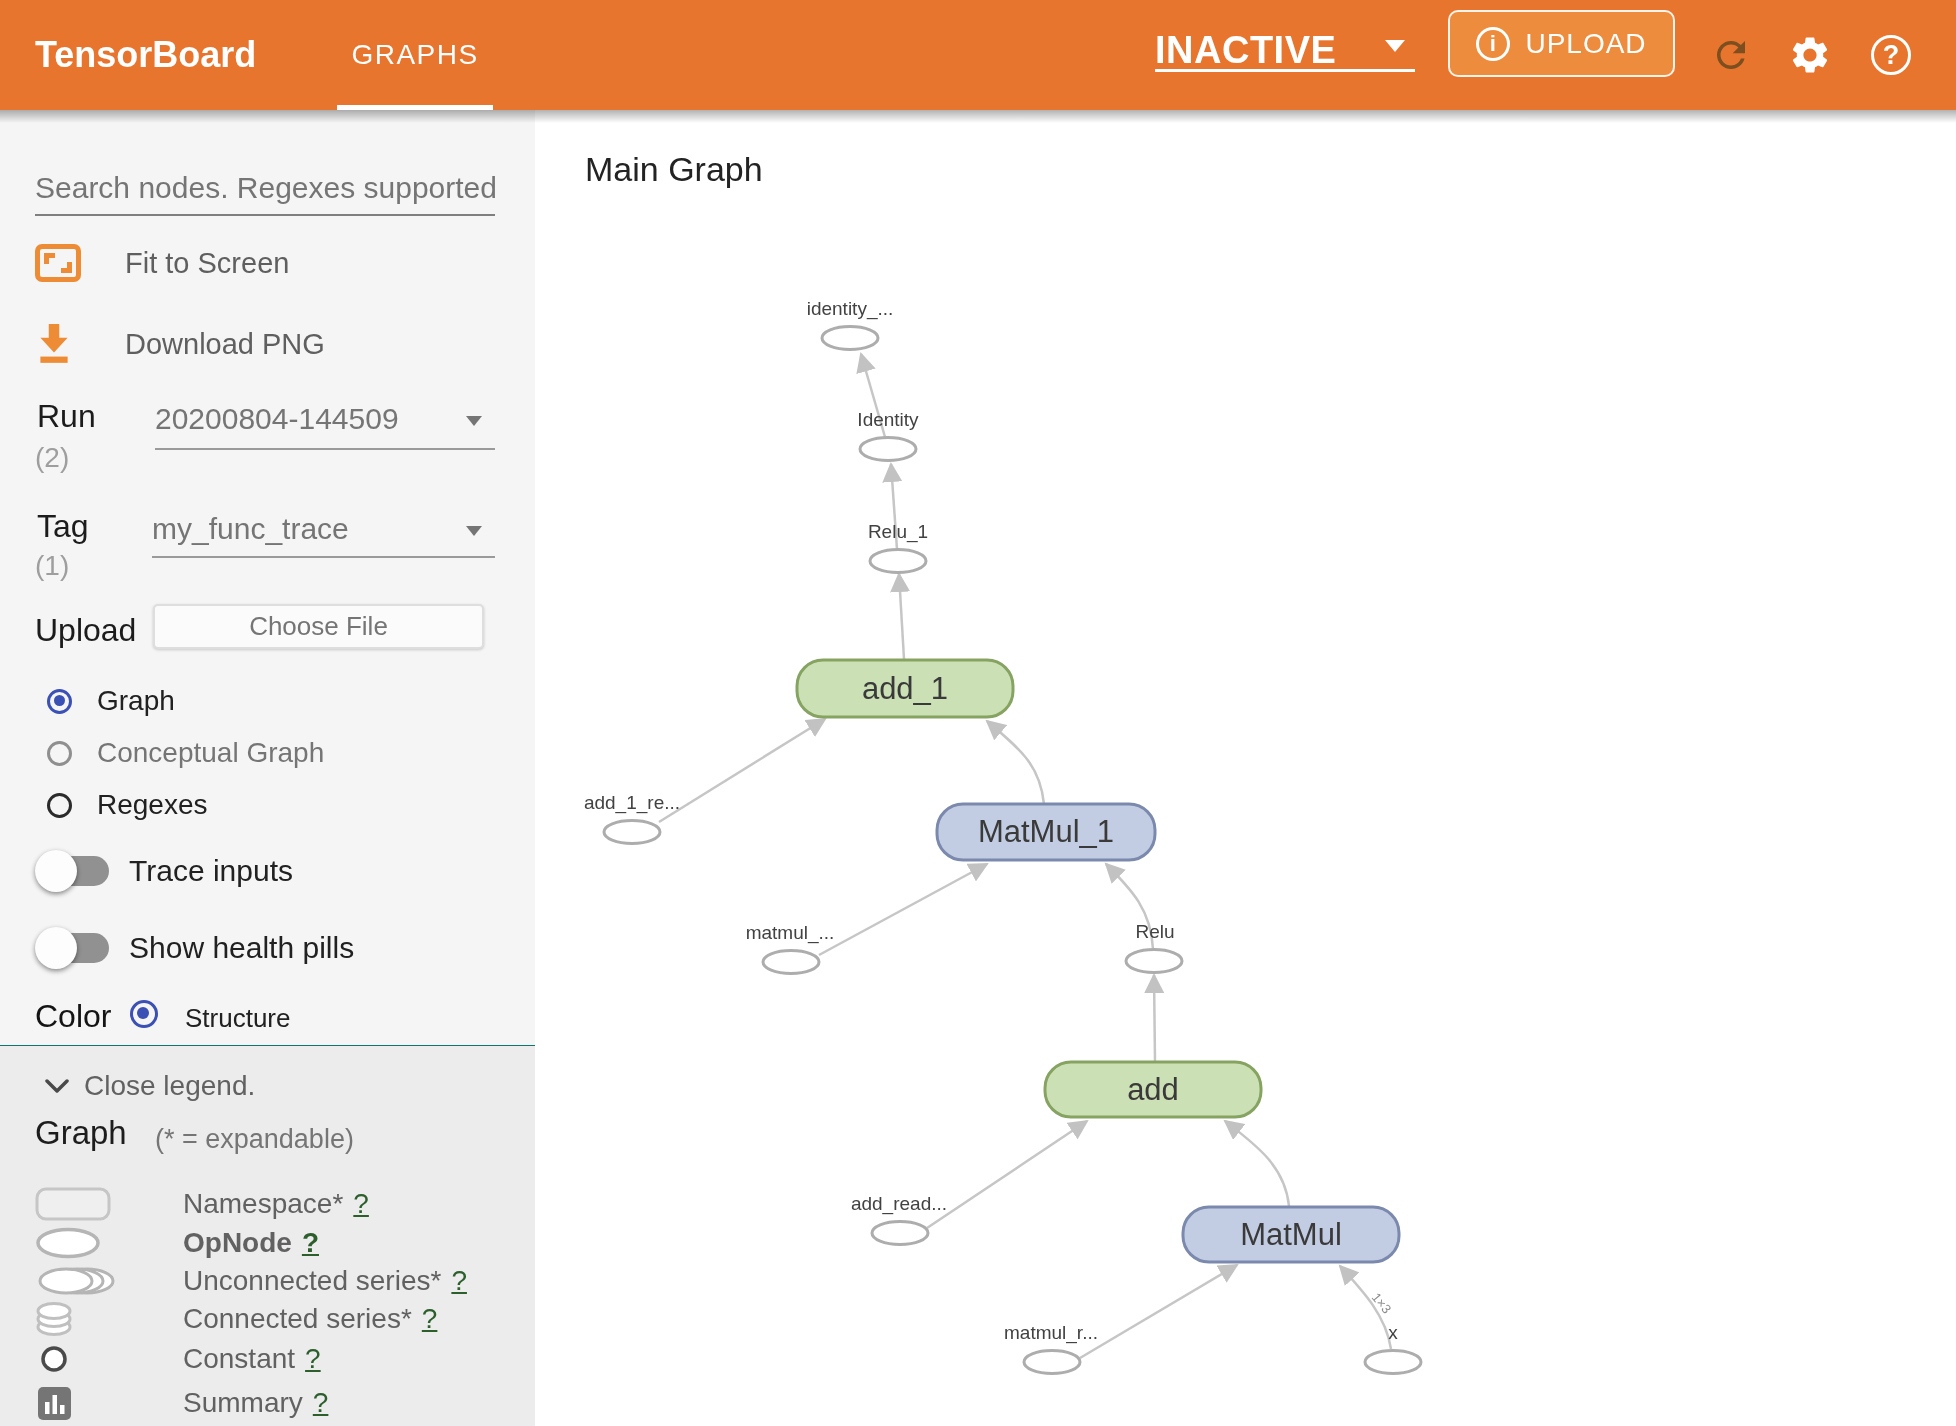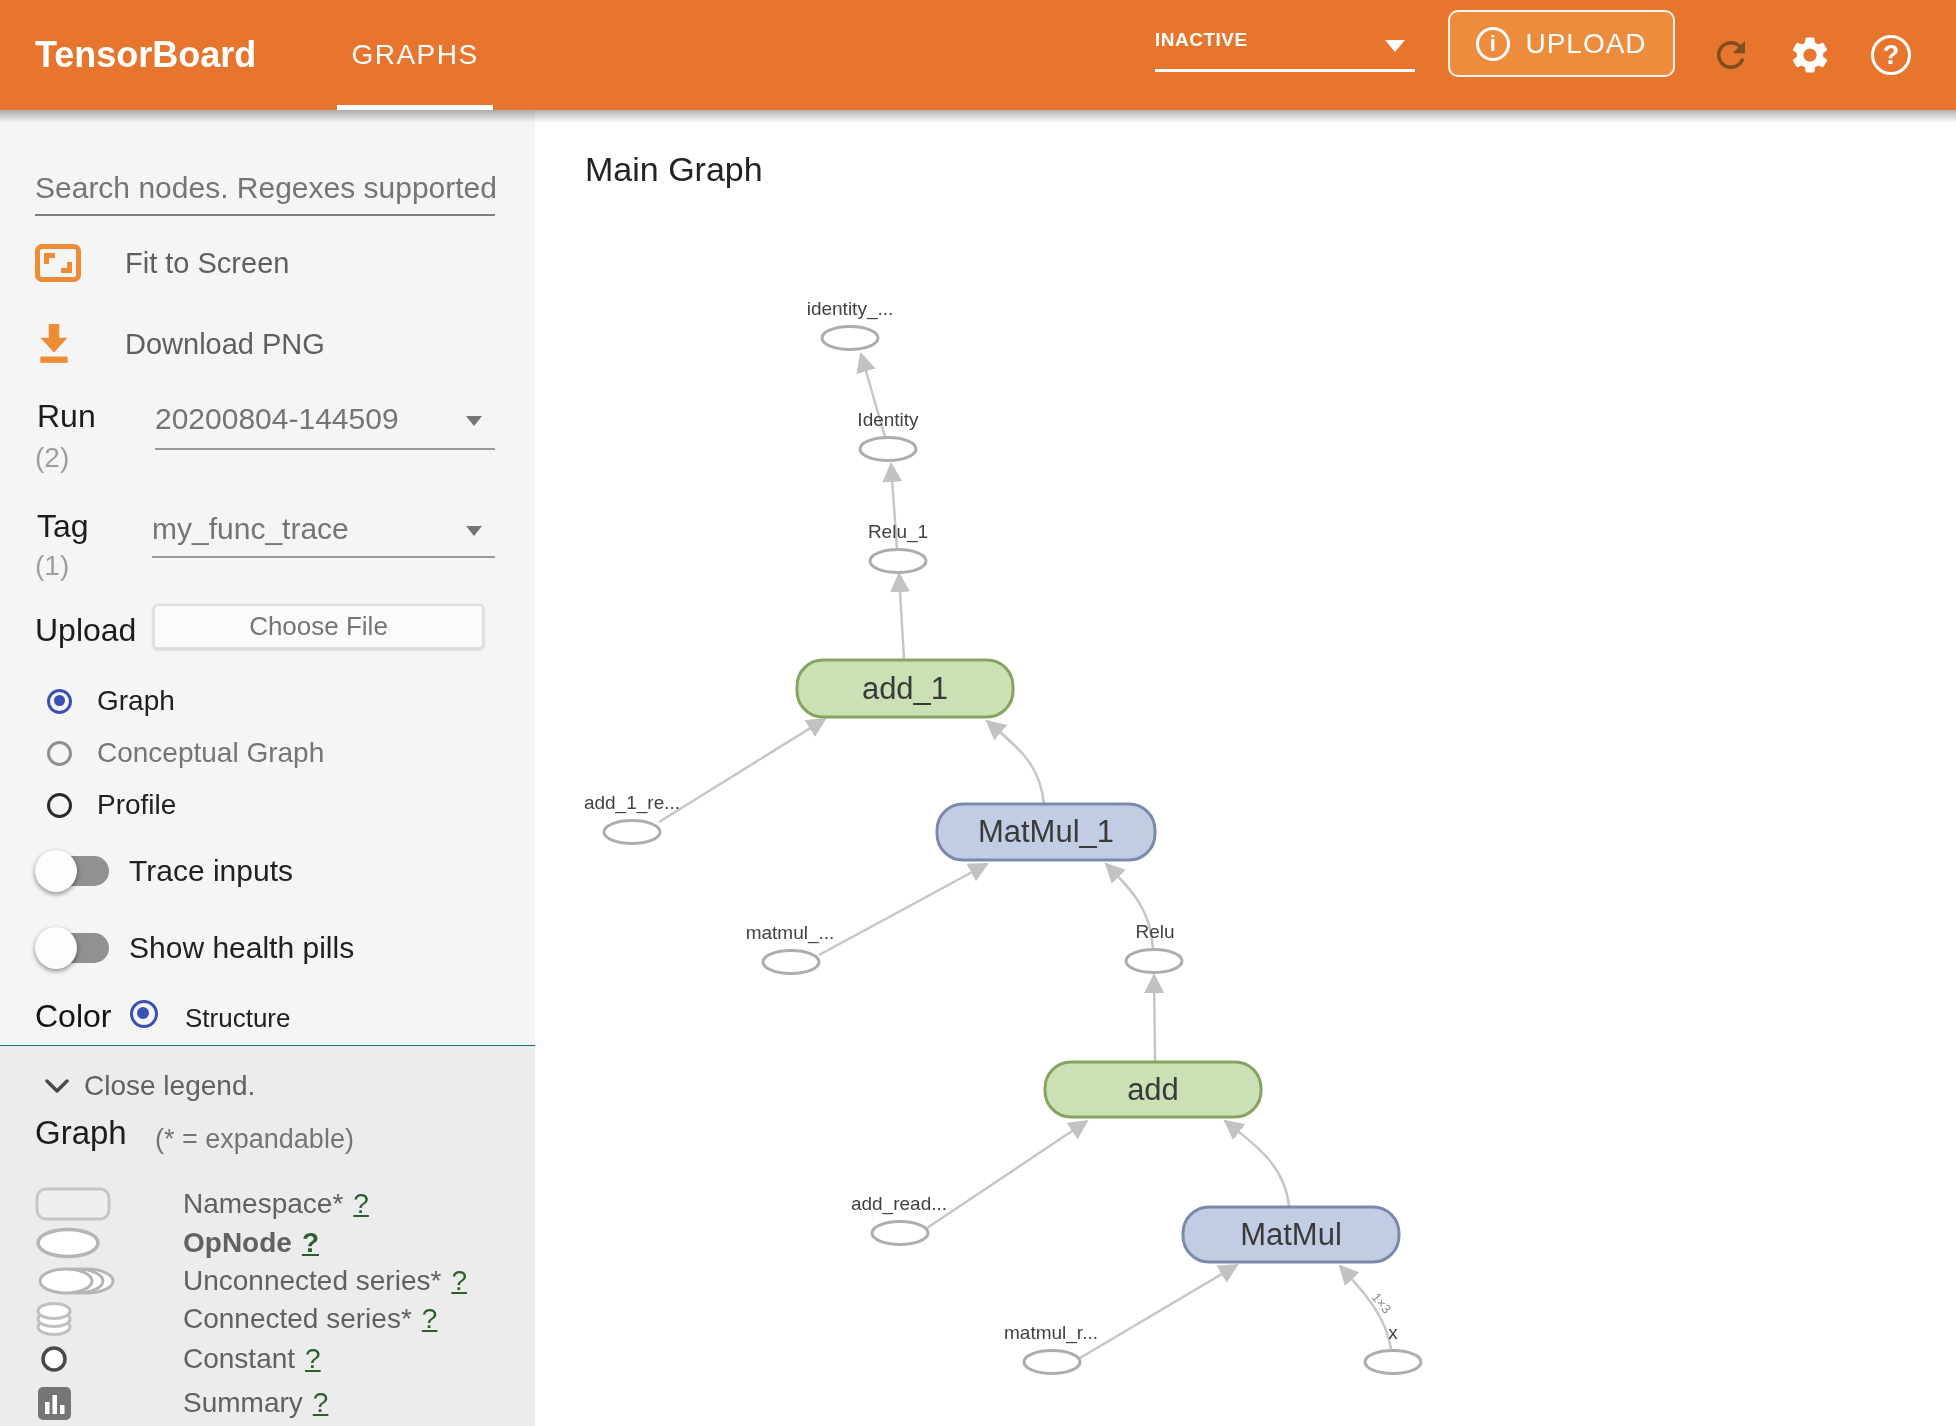--- a/index.html
+++ b/index.html
@@ -10,21 +10,21 @@
   
   #header { position:absolute; left:0; top:0; width:1956px; height:110px;
             background:#E8752E; z-index:5; }
   .tb-title { position:absolute; left:35px; top:0; height:110px; display:flex;
               align-items:center; color:#fff; font-size:36px; font-weight:700; }
   .tab { position:absolute; left:337px; top:0; width:156px; height:110px;
          display:flex; align-items:center; justify-content:center;
          color:#fff; font-size:28px; font-weight:500; letter-spacing:1.5px; }
   .tab-underline { position:absolute; left:337px; bottom:0; width:156px; height:5px; background:#fff; }
   .status-select { position:absolute; left:1155px; top:0; width:262px; height:110px; cursor:pointer; }
-  .status-text { position:absolute; left:0; top:29px; color:#fff; font-size:19px;
+  .status-text { position:absolute; left:0; top:29px; color:#fff; font-size:38px;
                  font-weight:600; letter-spacing:0.5px; }
   .status-caret { position:absolute; left:230px; top:40px; width:0; height:0;
                   border-left:10px solid transparent; border-right:10px solid transparent;
                   border-top:12px solid #fff; }
   .status-underline { position:absolute; left:0; top:69px; width:260px; height:3px; background:#fff; }
   .upload-btn { position:absolute; left:1448px; top:10px; width:227px; height:67px;
                 background:#EE8C3D; border:2px solid rgba(255,255,255,0.9); border-radius:10px;
                 display:flex; align-items:center; justify-content:center; gap:15px;
                 color:#fff; font-size:28px; letter-spacing:1px; cursor:pointer;
                 font-family:"Liberation Sans",sans-serif; }
@@ -204,21 +204,21 @@
     <div class="radio-row" style="top:576px;">
       <span class="radio sel"></span>
       <span class="radio-label rl-dark">Graph</span>
     </div>
     <div class="radio-row" style="top:628px;">
       <span class="radio gray"></span>
       <span class="radio-label rl-gray">Conceptual Graph</span>
     </div>
     <div class="radio-row" style="top:680px;">
       <span class="radio dark"></span>
-      <span class="radio-label rl-dark">Profile</span>
+      <span class="radio-label rl-dark">Regexes</span>
     </div>
 
     <div class="toggle-row" style="top:740px;">
       <span class="toggle">
         <span class="track"></span>
           <span class="knob"></span>
       </span>
       <span class="toggle-label">Trace inputs</span>
     </div>
     <div class="toggle-row" style="top:817px;">

